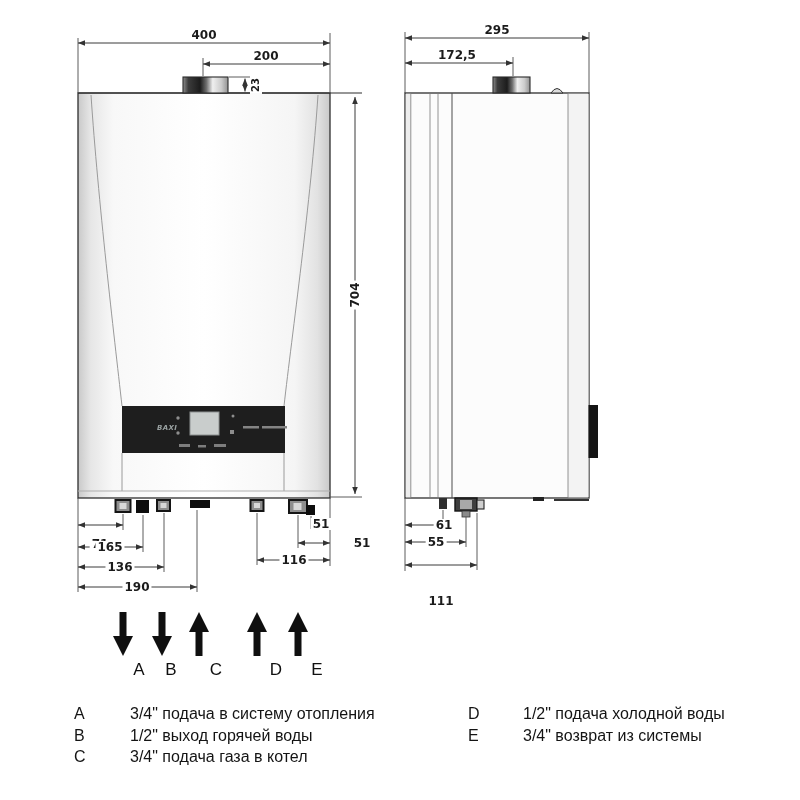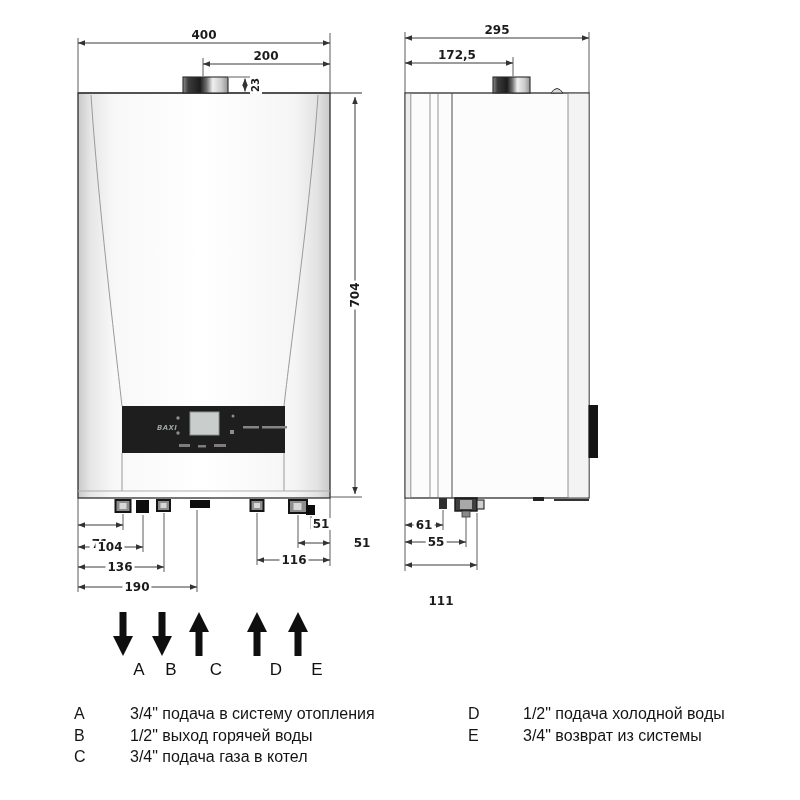--- a/index.html
+++ b/index.html
@@ -170,30 +170,30 @@
       <path d="M253.5 656 h7 v-24 h6.5 L257 612 l-10 20 h6.5 z"></path>
       <path d="M294.5 656 h7 v-24 h6.5 L298 612 l-10 20 h6.5 z"></path>
     </g>
   </svg>
 
   <div class="dimlabel" style="left:204px;top:29px;">400</div>
   <div class="dimlabel" style="left:266px;top:50px;">200</div>
   <div class="dimlabel rot small" style="left:256px;top:85px;">23</div>
   <div class="dimlabel rot" style="left:355px;top:295px;">704</div>
   <div class="dimlabel" style="left:100px;top:538px;">71</div>
-  <div class="dimlabel" style="left:110px;top:541px;">104</div>
+  <div class="dimlabel" style="left:110px;top:541px;">165</div>
   <div class="dimlabel" style="left:120px;top:561px;">136</div>
   <div class="dimlabel" style="left:137px;top:581px;">190</div>
   <div class="dimlabel" style="left:321px;top:518px;">51</div>
   <div class="dimlabel" style="left:314px;top:537px;margin-left:48px;">51</div>
   <div class="dimlabel" style="left:294px;top:554px;">116</div>
 
   <div class="dimlabel" style="left:497px;top:24px;">295</div>
   <div class="dimlabel" style="left:457px;top:49px;">172,5</div>
-  <div class="dimlabel" style="left:424px;top:519px;">61</div>
+  <div class="dimlabel" style="left:444px;top:519px;">61</div>
   <div class="dimlabel" style="left:436px;top:536px;">55</div>
   <div class="dimlabel" style="left:441px;top:559px;margin-top:36px;">111</div>
 
   <div class="brand" style="left:137px;top:425px;">BAXI</div>
 
   <div class="flow-letter" style="left:139px;top:660px;">A</div>
   <div class="flow-letter" style="left:171px;top:660px;">B</div>
   <div class="flow-letter" style="left:216px;top:660px;">C</div>
   <div class="flow-letter" style="left:276px;top:660px;">D</div>
   <div class="flow-letter" style="left:317px;top:660px;">E</div>

